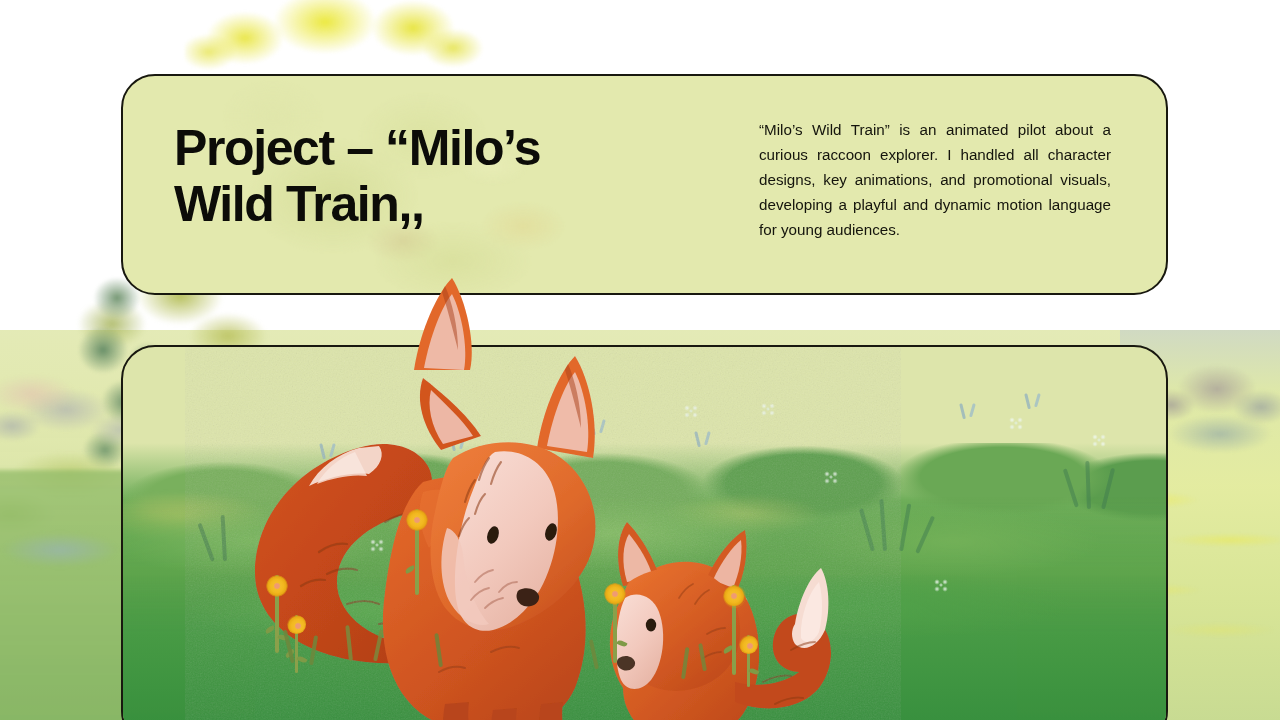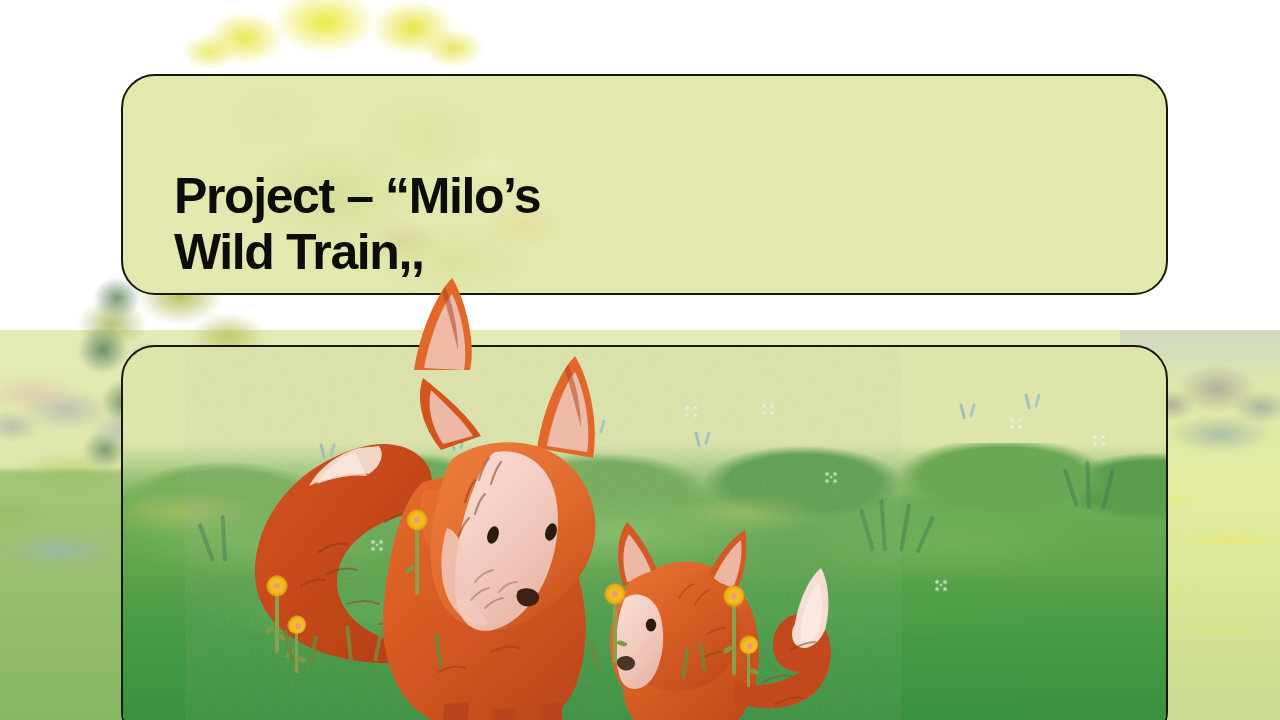--- a/index.html
+++ b/index.html
@@ -269,21 +269,21 @@
     position:absolute; left:0; top:0; width:22px; height:22px; border-radius:50%;
     background:
       radial-gradient(circle 5px at 11px 11px, #ef9b72 0%, #ef9b72 46%, rgba(239,155,114,0) 72%),
       radial-gradient(circle 11px at 11px 11px, #f6c233 0%, #f2b81f 60%, #e8a814 85%, rgba(232,168,20,0) 100%);
     box-shadow:0 0 0 1px rgba(214,150,20,0.35) inset;
   }
 
   .fx { position:absolute; }
 
   
-  .nosel { user-select:none;margin-top:48px; }
+  .nosel { user-select:none; }
 </style>
 </head>
 <body>
 
 <div id="stage">
 
   <div class="bg-layer" id="bg-meadow"></div>
   <div class="bg-layer" id="bg-meadow-right"></div>
   <div class="bg-layer" id="bg-yellow-streaks"></div>
   <div class="bg-layer" id="bg-tree-far-right"></div>
@@ -295,20 +295,21 @@
   <div class="bg-layer" id="bg-lightgreen-left"></div>
   <div class="bg-layer" id="bg-green-left-low"></div>
   <div class="bg-layer" id="bg-teal-strip"></div>
   <div class="bg-layer" id="bg-pink-wash"></div>
 
   <div class="card" id="info-card">
     <div class="card-wash" id="info-wash"></div>
     <div id="info-inner">
       <h1 id="project-title" class="nosel">Project – “Milo’s
 Wild Train,,</h1>
+      <p id="project-description" class="nosel">“Milo’s Wild Train” is an animated pilot about a curious raccoon explorer. I handled all character designs, key animations, and promotional visuals, developing a playful and dynamic motion language for young audiences.</p>
     </div>
   </div>
 
   <div class="card" id="image-card">
     <div id="scene">
 
       <div class="hill" id="hill-teal"></div>
       <div class="hill" id="hill-back"></div>
       <div class="hill" id="hill-yellowish"></div>
       <div class="hill" id="hill-mid"></div>

